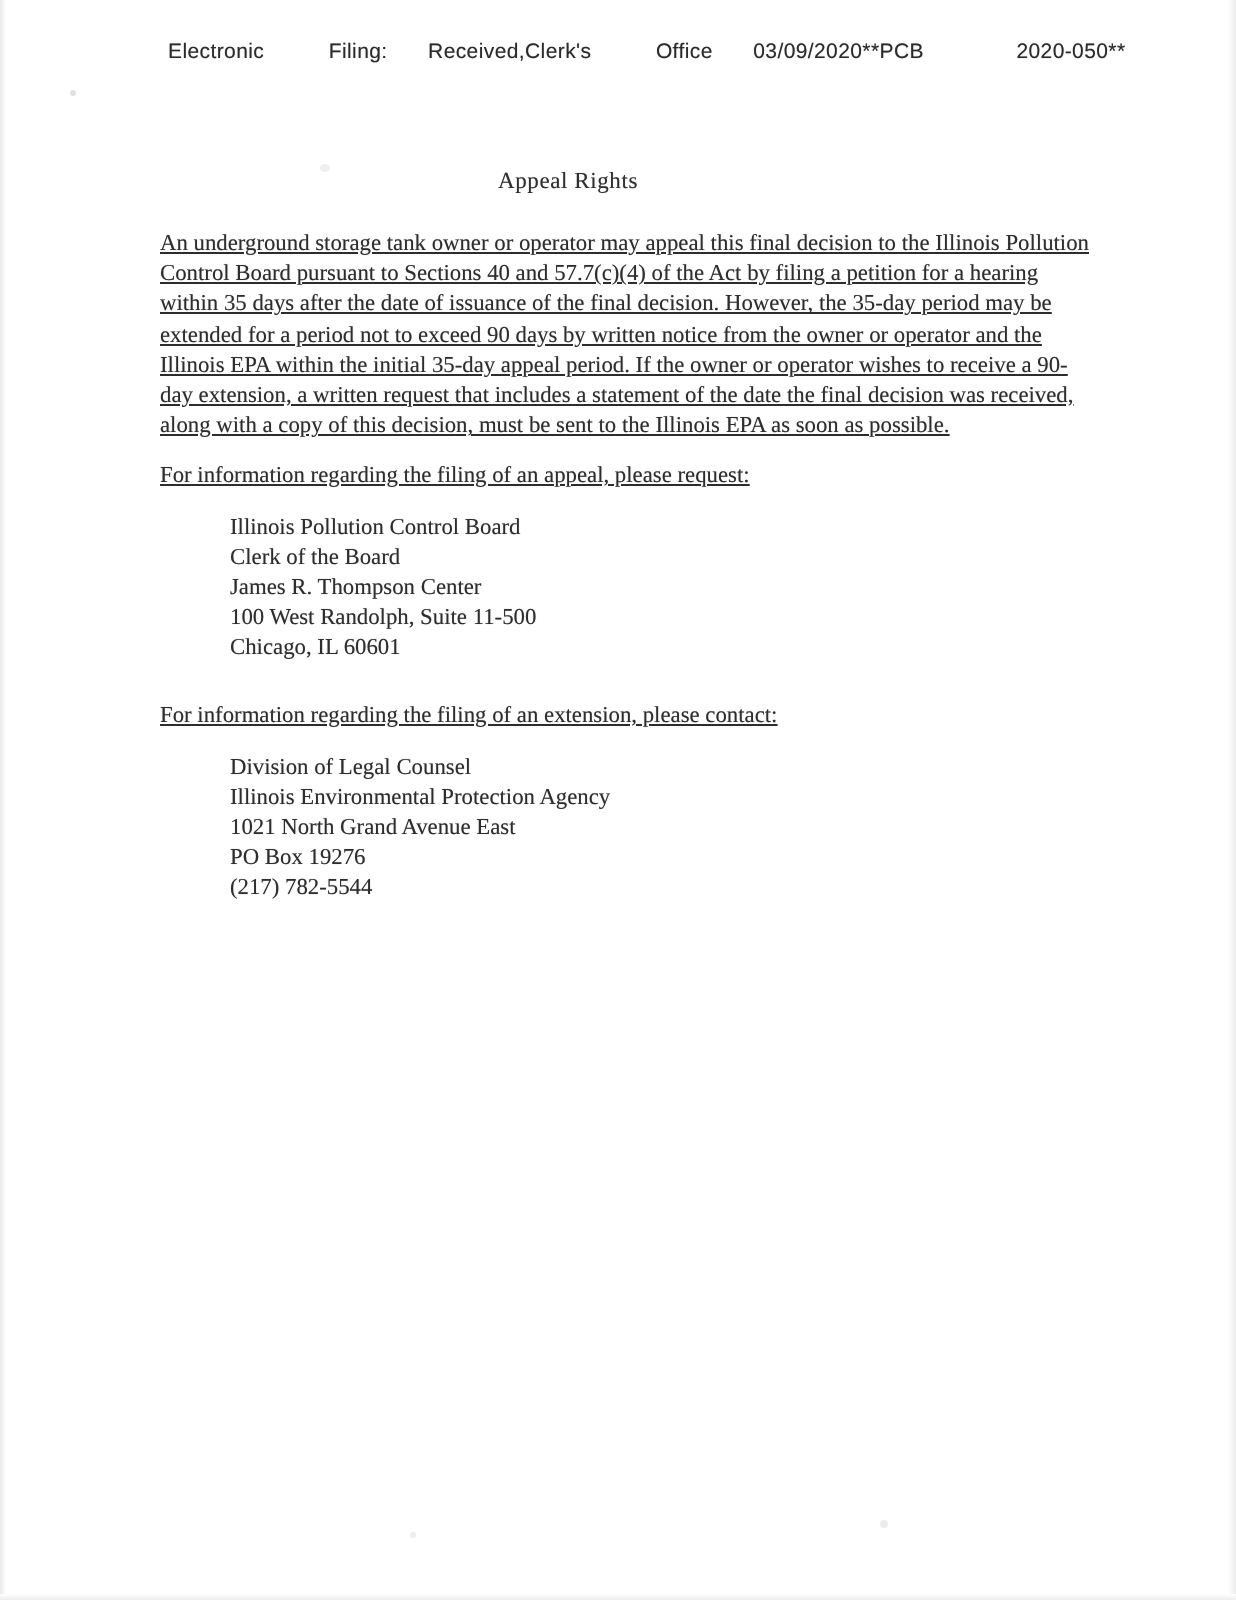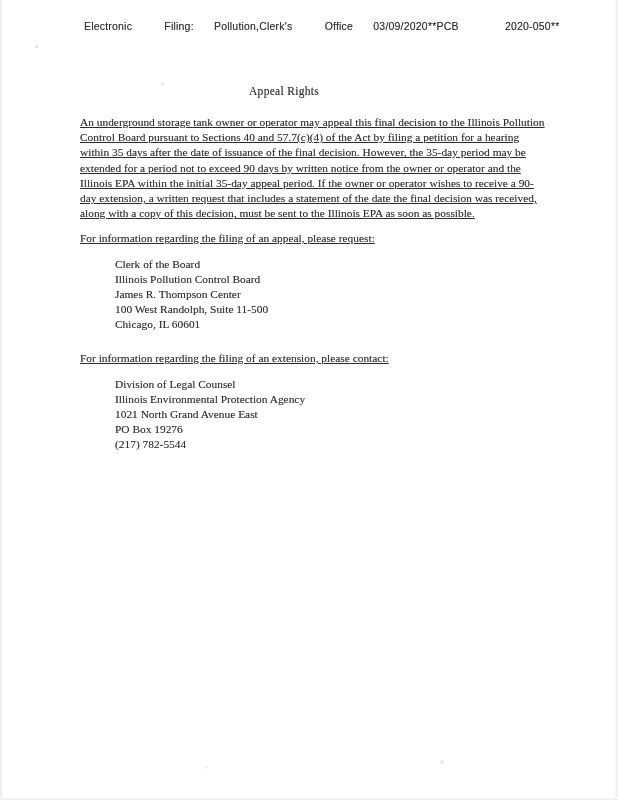--- a/index.html
+++ b/index.html
@@ -115,38 +115,38 @@
   <div class="speck" style="left:35px;top:45px;width:3px;height:3px;"></div>
   <div class="speck" style="left:160px;top:82px;width:5px;height:4px;opacity:.3;"></div>
   <div class="speck" style="left:440px;top:760px;width:4px;height:4px;opacity:.35;"></div>
   <div class="speck" style="left:205px;top:766px;width:3px;height:3px;opacity:.3;"></div>
 
   <div class="efile-stamp blur">
     <span>Electronic</span>
     <span class="gap-l"></span>
     <span>Filing:</span>
     <span class="gap-m"></span>
-    <span>Pollution,Clerk's</span>
+    <span>Received,Clerk's</span>
     <span class="gap-l"></span>
     <span>Office</span>
     <span class="gap-m"></span>
     <span>03/09/2020**PCB</span>
     <span class="gap-xl"></span>
     <span>2020-050**</span>
   </div>
 
   <div class="doc-title blur">Appeal Rights</div>
 
   <div class="body-block blur" id="para-main">An underground storage tank owner or operator may appeal this final decision to the Illinois Pollution Control Board pursuant to Sections 40 and 57.7(c)(4) of the Act by filing a petition for a hearing within 35 days after the date of issuance of the final decision.  However, the 35-day period may be extended for a period not to exceed 90 days by written notice from the owner or operator and the Illinois EPA within the initial 35-day appeal period.  If the owner or operator wishes to receive a 90-day extension, a written request that includes a statement of the date the final decision was received, along with a copy of this decision, must be sent to the Illinois EPA as soon as possible.</div>
 
   <div class="body-block blur" id="contact-appeal-lead">For information regarding the filing of an appeal, please request:</div>
 
   <div class="addr-block blur" id="board-address">
+    <div>Illinois Pollution Control Board</div>
     <div>Clerk of the Board</div>
-    <div>Illinois Pollution Control Board</div>
     <div>James R. Thompson Center</div>
     <div>100 West Randolph, Suite 11-500</div>
     <div>Chicago, IL  60601</div>
   </div>
 
   <div class="body-block blur" id="contact-extension-lead">For information regarding the filing of an extension, please contact:</div>
 
   <div class="addr-block blur" id="agency-address">
     <div>Division of Legal Counsel</div>
     <div>Illinois Environmental Protection Agency</div>

